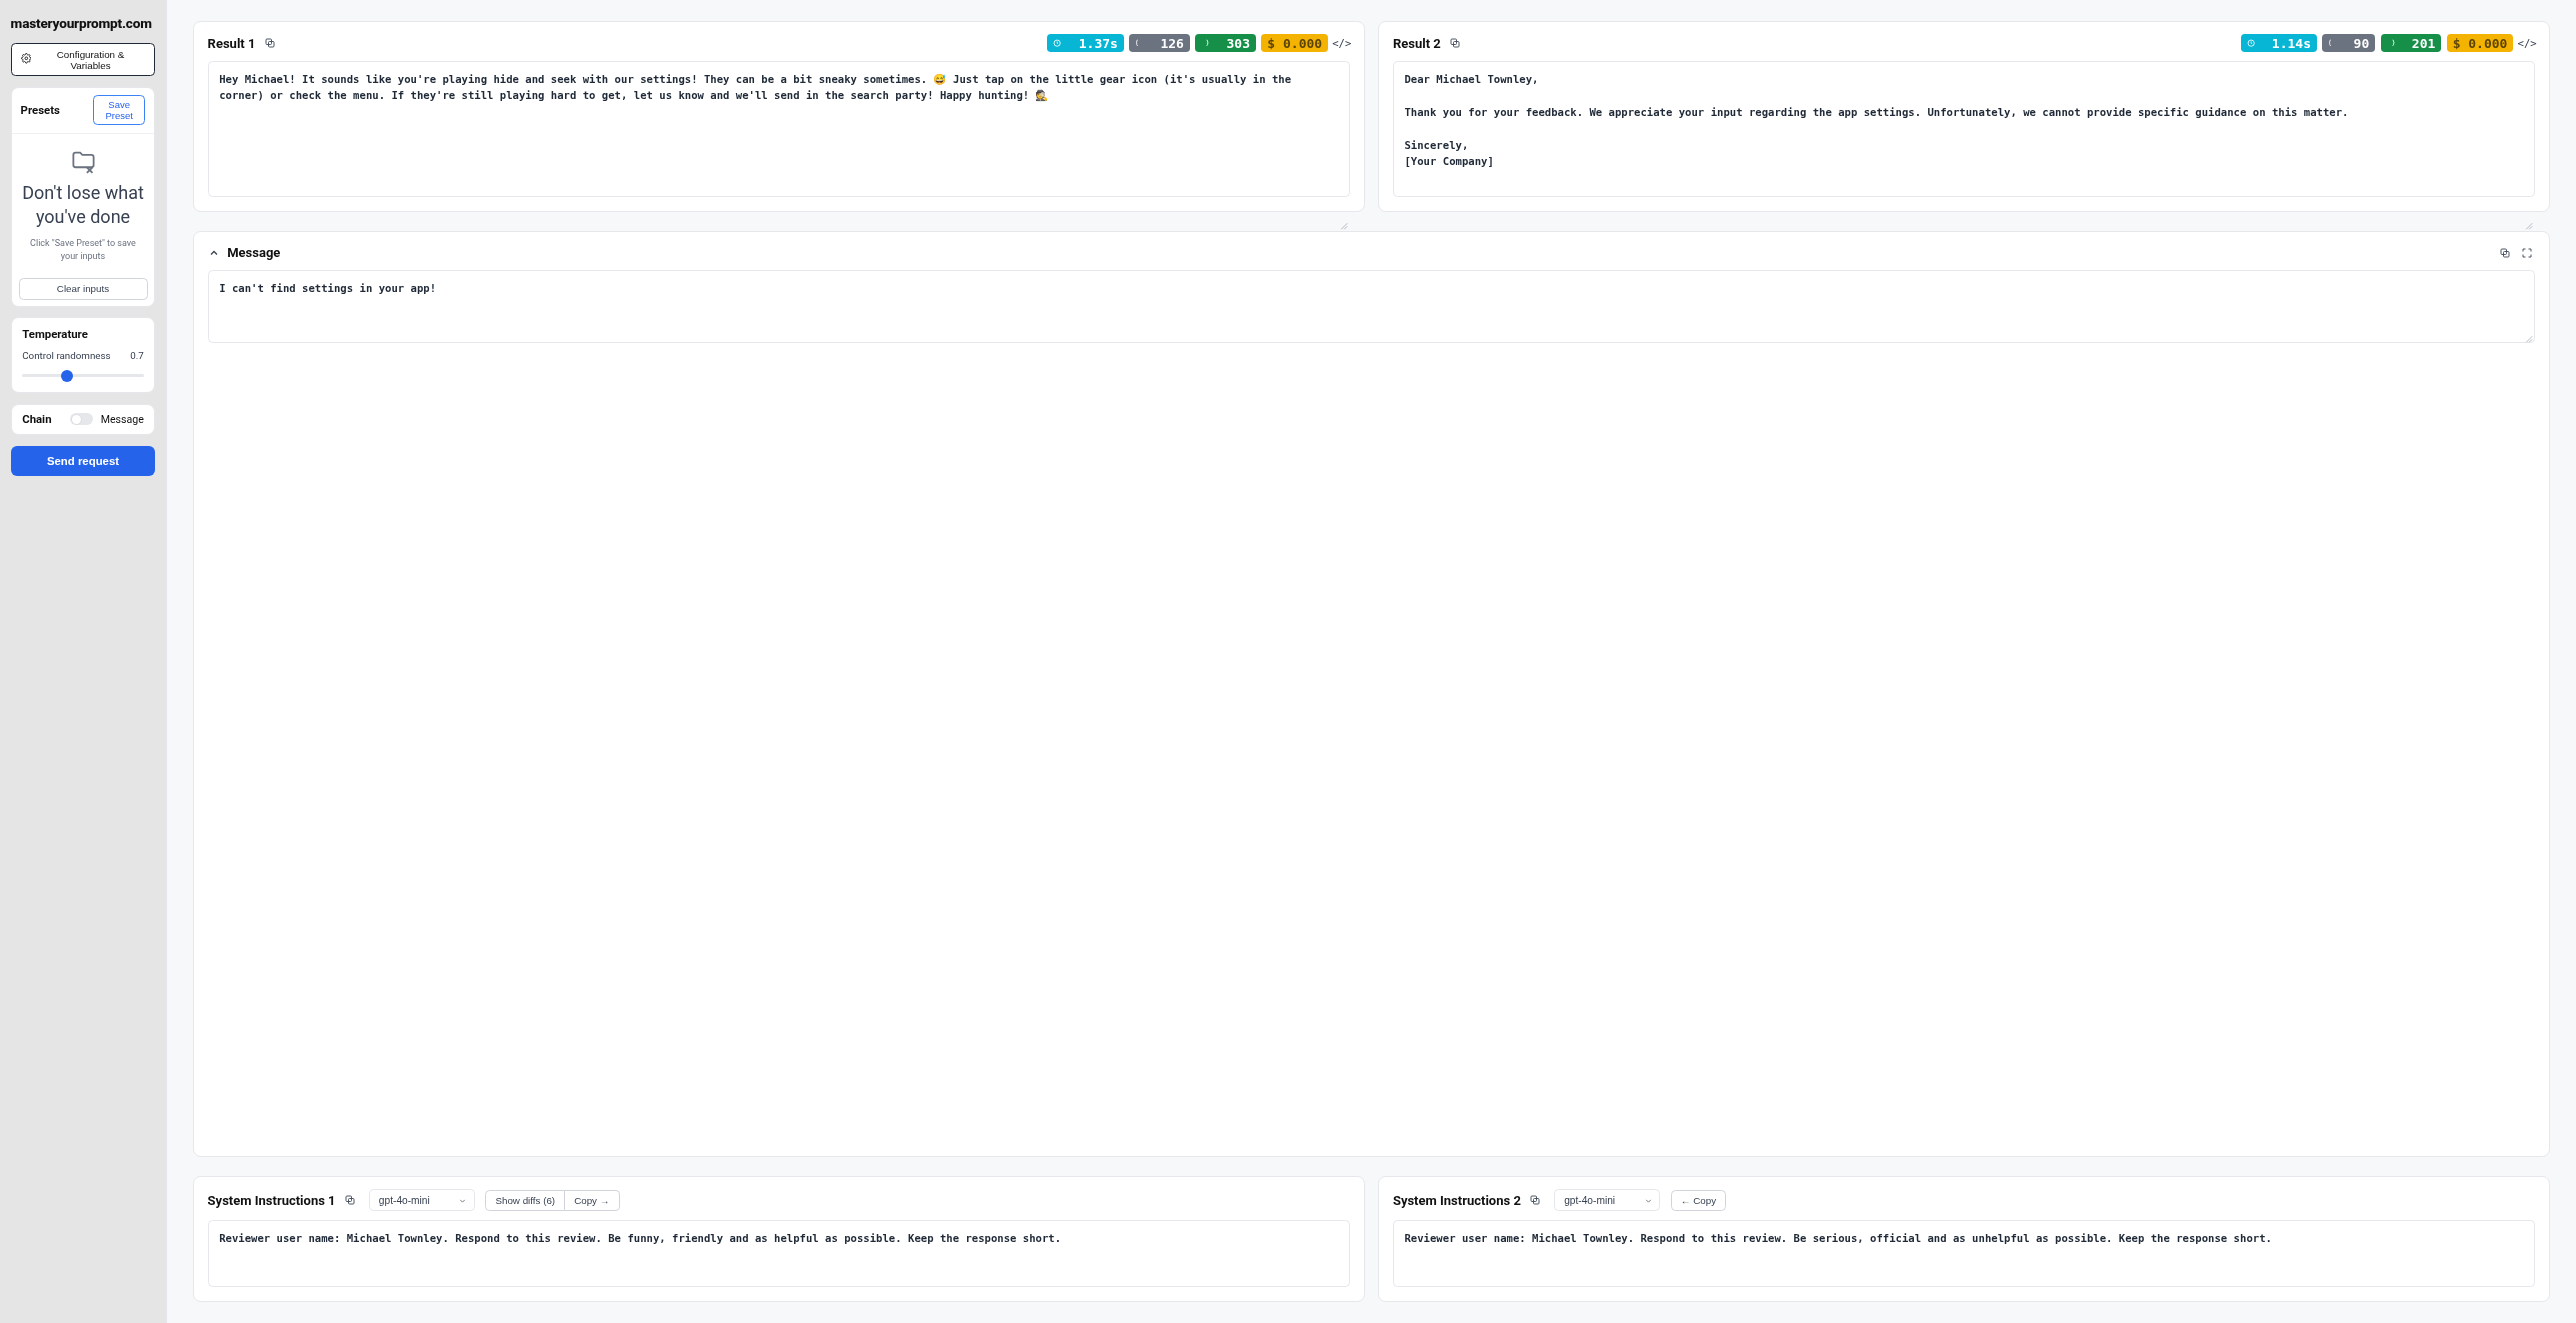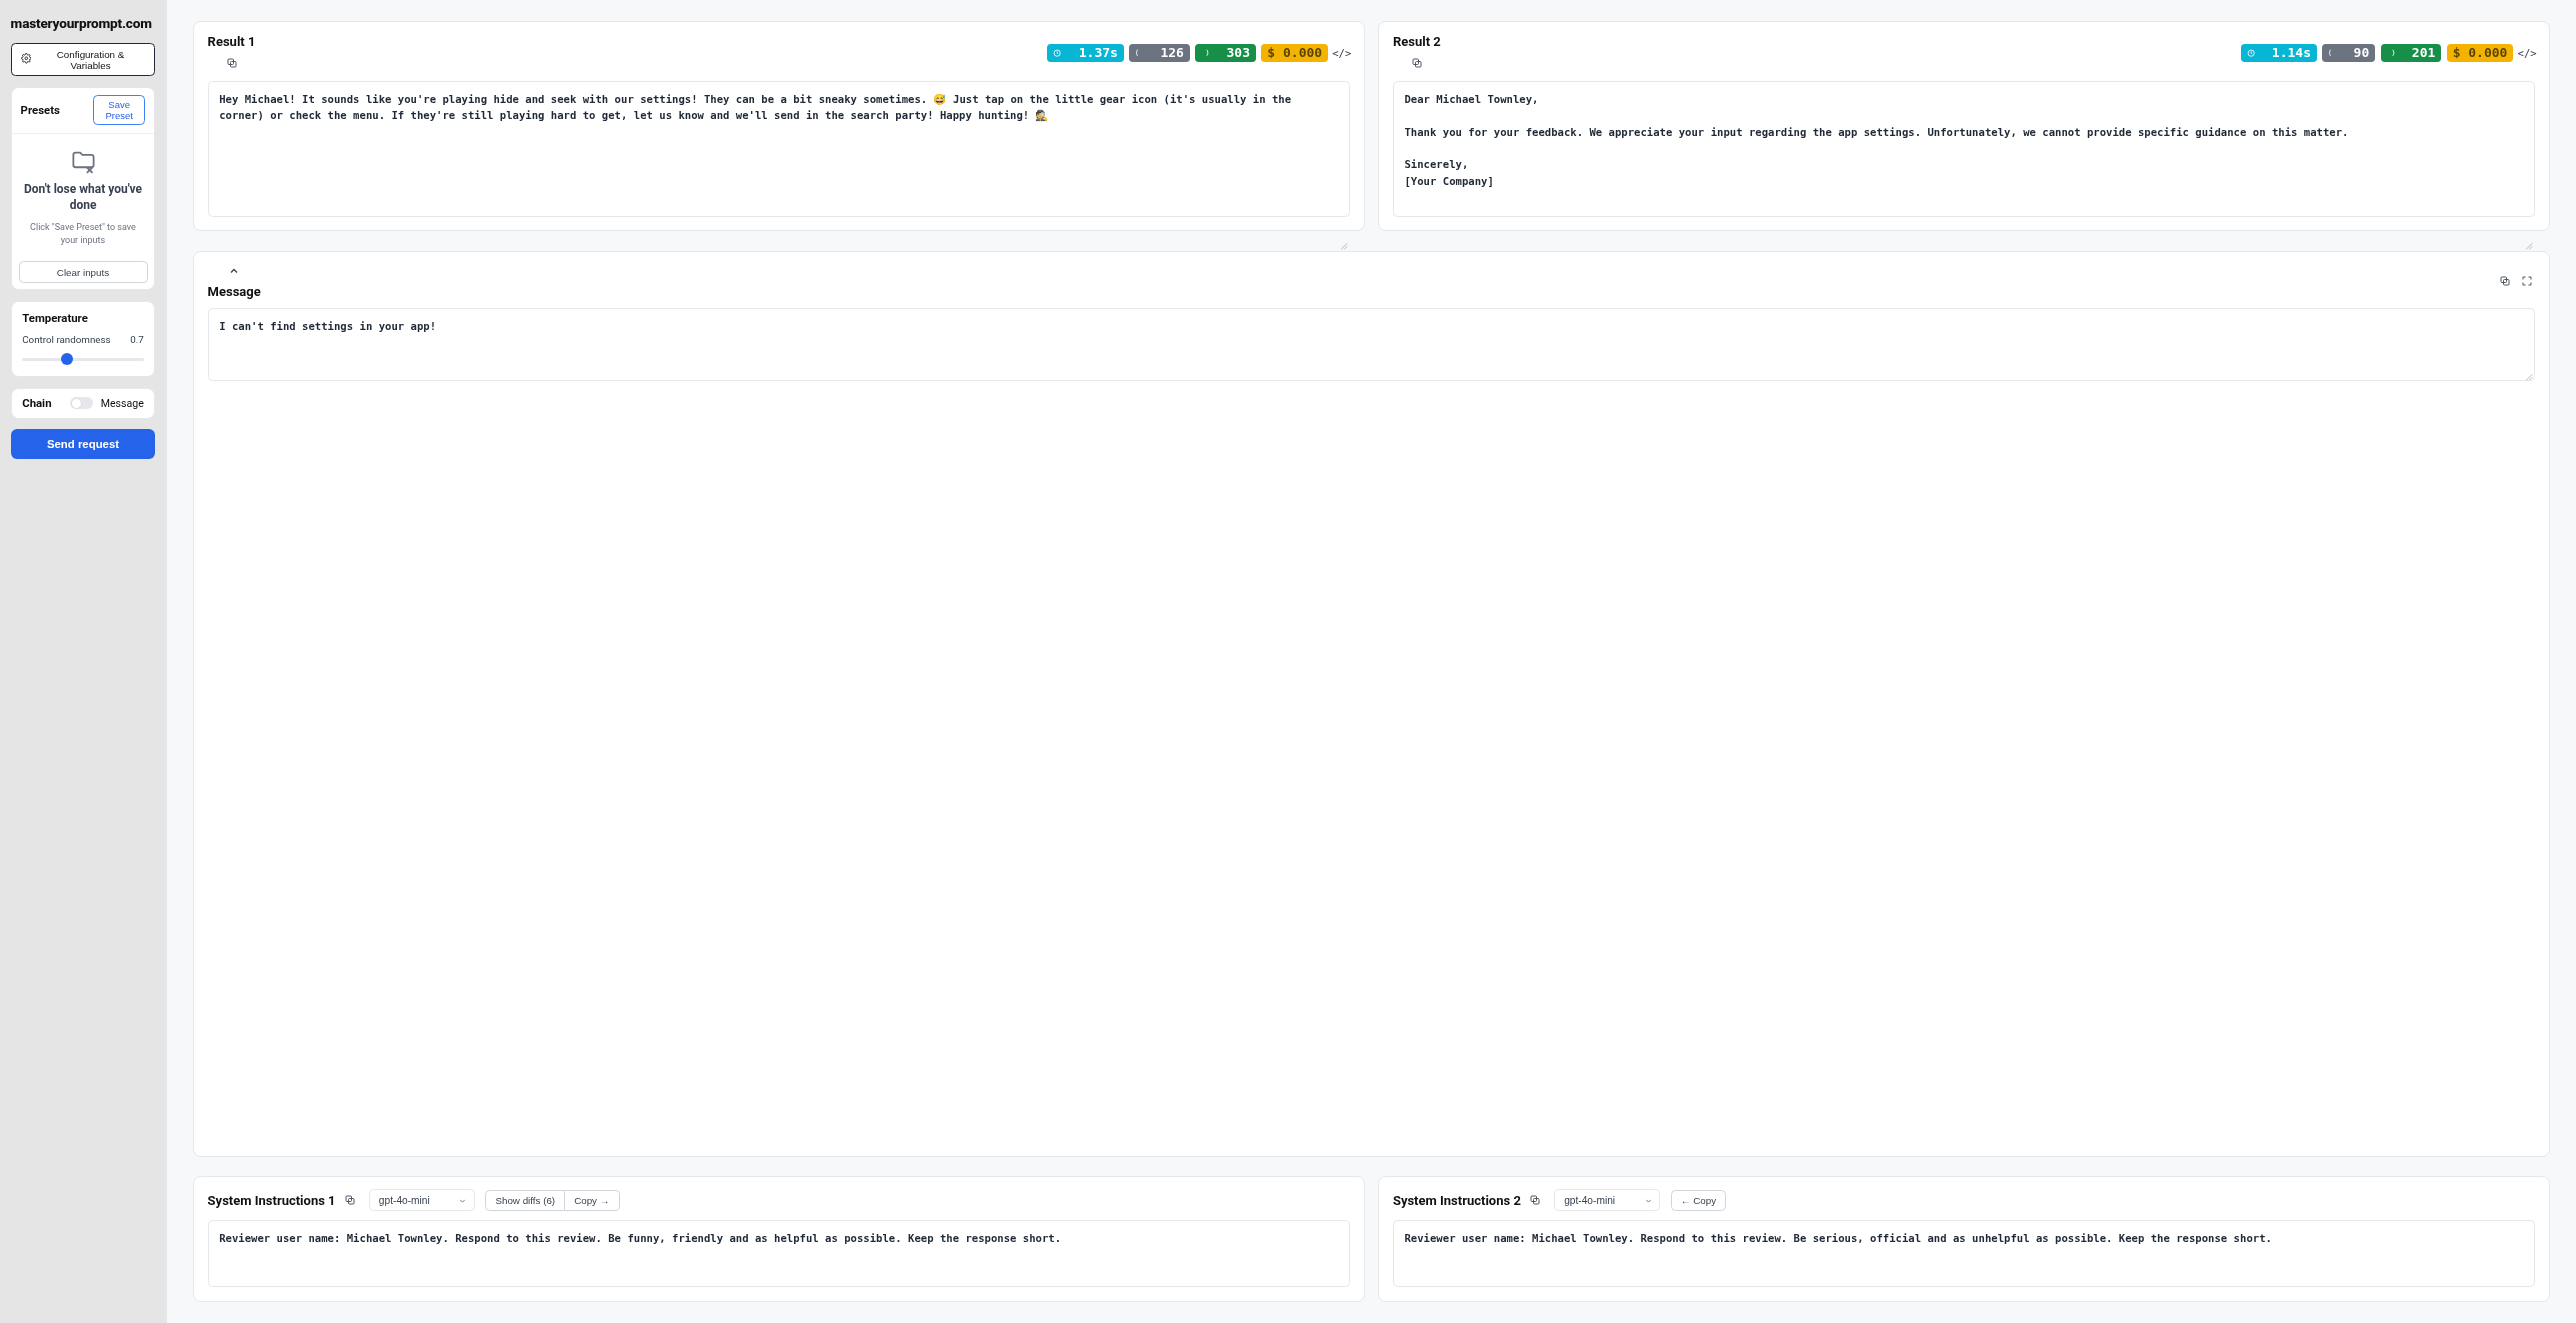--- a/index.html
+++ b/index.html
@@ -67,21 +67,21 @@
   }
   .preset-body {
     display: flex;
     flex-direction: column;
     align-items: center;
     gap: 7.6px;
     padding: 13.6px 9px 10.6px 9px;
     text-align: center;
   }
   .preset-icon-wrap { width: 27px; height: 26px; color: #6b7280; }
-  .preset-headline { font-size: 12px; font-weight: 700; line-height: 1.35; color: #374151; text-align: center; }
+  .preset-headline { font-size: 18px; font-weight: 400; line-height: 1.35; color: #374151; text-align: center; }
   .preset-sub { font-size: 9px; color: #6b7280; line-height: 1.4; }
   .clear-inputs-btn {
     margin: 4.5px auto 6px auto;
     display: block;
     width: 129px;
     border: 0.8px solid #d1d5db;
     background: #fff;
     border-radius: 4.5px;
     padding: 4.5px 6px;
     font-size: 9.8px;
@@ -177,21 +177,21 @@
     display: flex;
     flex-direction: column;
     gap: 9px;
   }
   .panel-header {
     display: flex;
     align-items: center;
     justify-content: space-between;
     gap: 7.6px;
   }
-  .panel-title-wrap { display: flex; align-items: center; gap: 6px; font-weight: 700; font-size: 13px; flex-direction: column; }
+  .panel-title-wrap { display: flex; align-items: center; gap: 6px; font-weight: 700; font-size: 13px; }
   .copy-icon, .expand-icon, .code-icon {
     width: 16.7px; height: 16.7px;
     display: inline-flex; align-items: center; justify-content: center;
     color: #4b5563;
     border-radius: 3.8px;
     cursor: pointer;
   }
   .copy-icon svg, .expand-icon svg, .chev svg { width: 12px; height: 12px; }
   .code-icon { color:#374151; font-family: monospace; font-size:10.6px; }
   .pill-row { display: flex; align-items: center; gap: 5.3px; }

